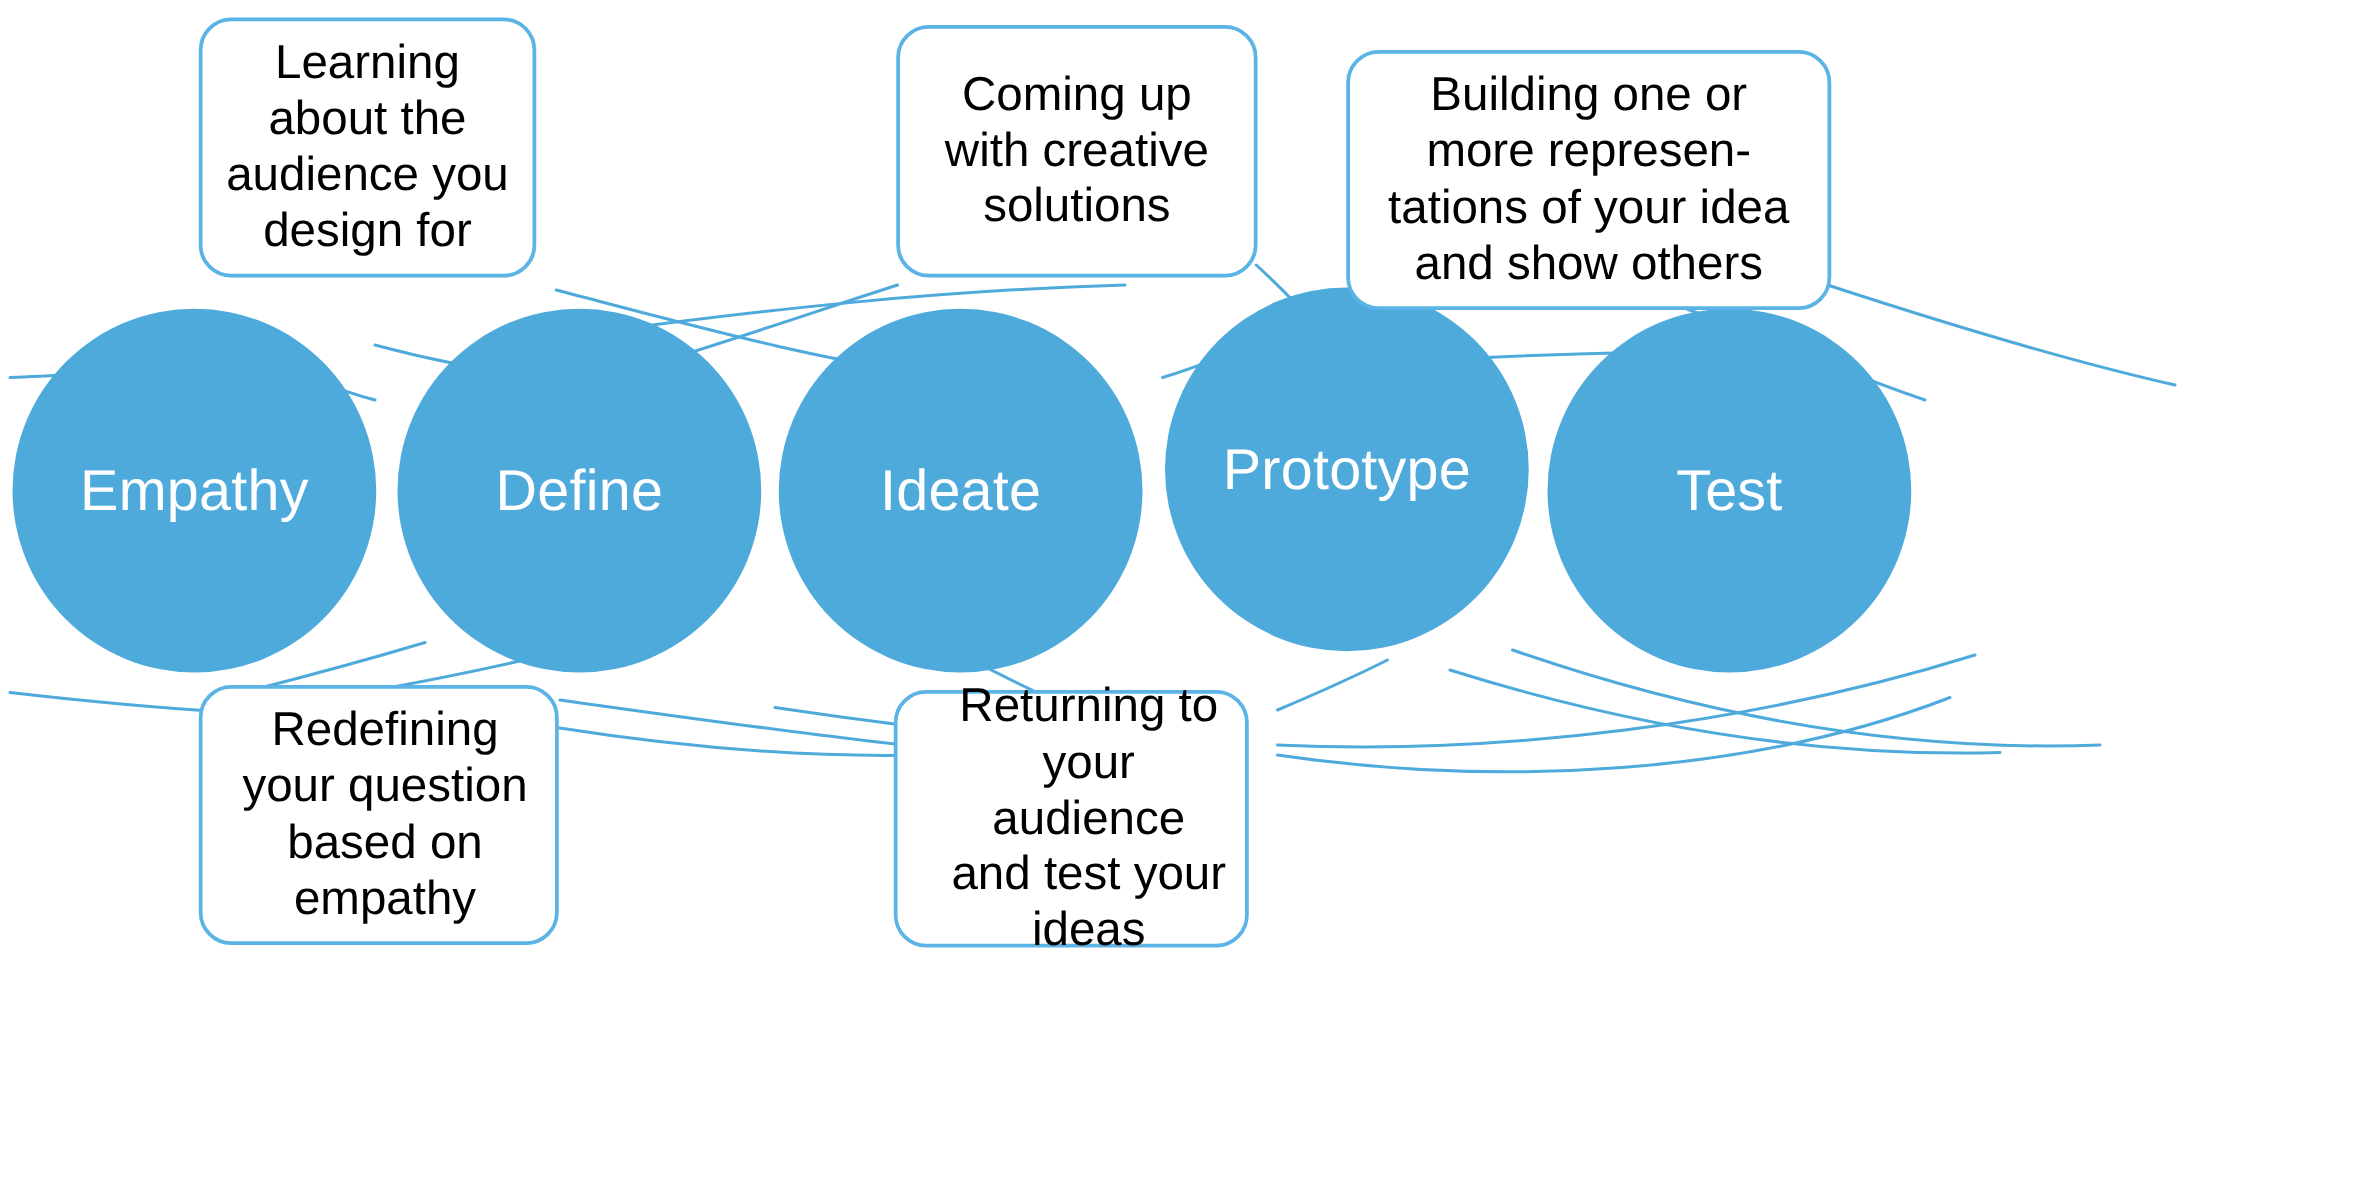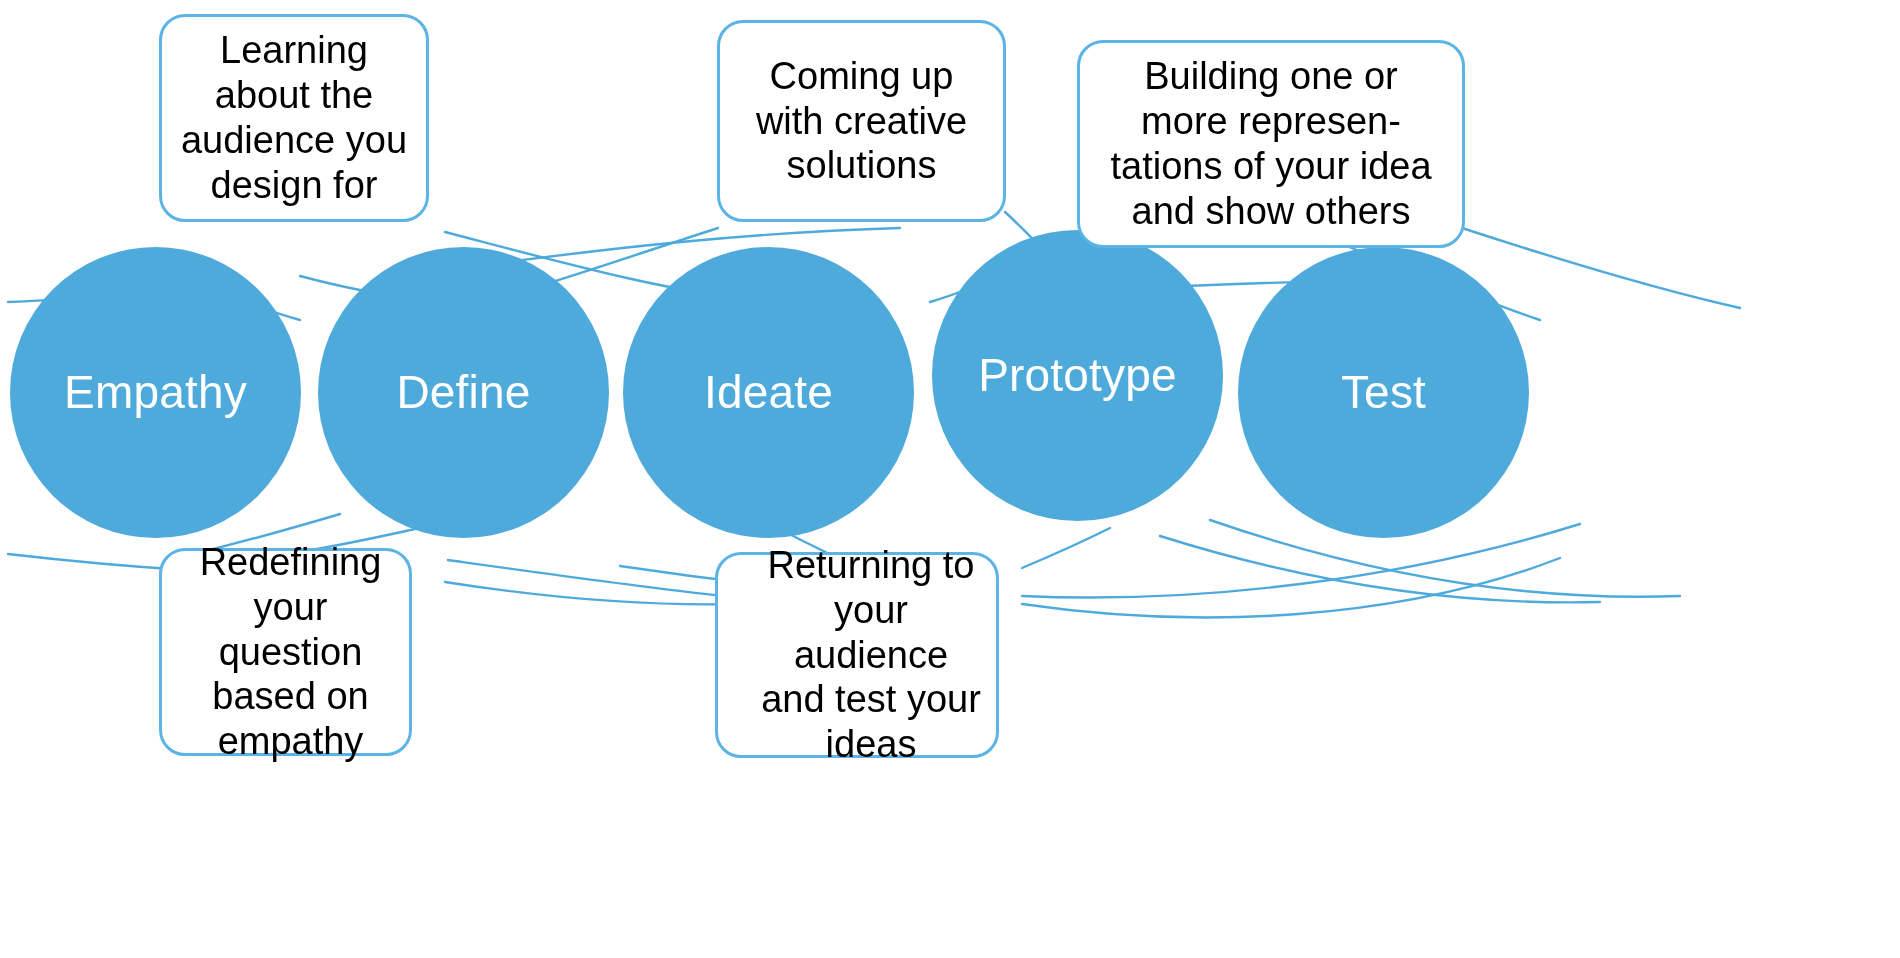--- a/index.html
+++ b/index.html
@@ -137,21 +137,21 @@
 solutions</span>
   </div>
 
   <div class="callout" style="left:1077px; top:16px; width:388px; height:208px;margin-top:24px;">
     <span class="callout-text">Building one or
 more represen-
 tations of your idea
 and show others</span>
   </div>
 
-  <div class="callout" style="left:159px; top:548px; width:253px; height:208px;padding-left:20px;">
+  <div class="callout" style="left:159px; top:548px; width:288px; height:208px;padding-left:20px;">
     <span class="callout-text">Redefining
 your question
 based on
 empathy</span>
   </div>
 
   <div class="callout" style="left:715px; top:552px; width:284px; height:206px;padding-left:38px;">
     <span class="callout-text">Returning to
 your audience
 and test your

